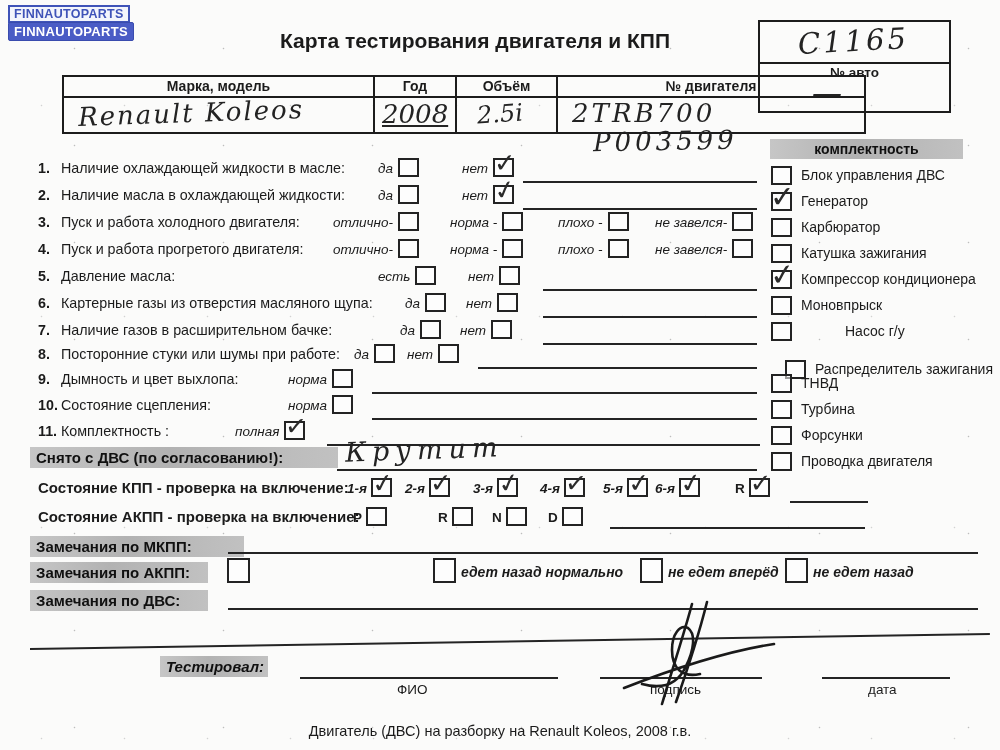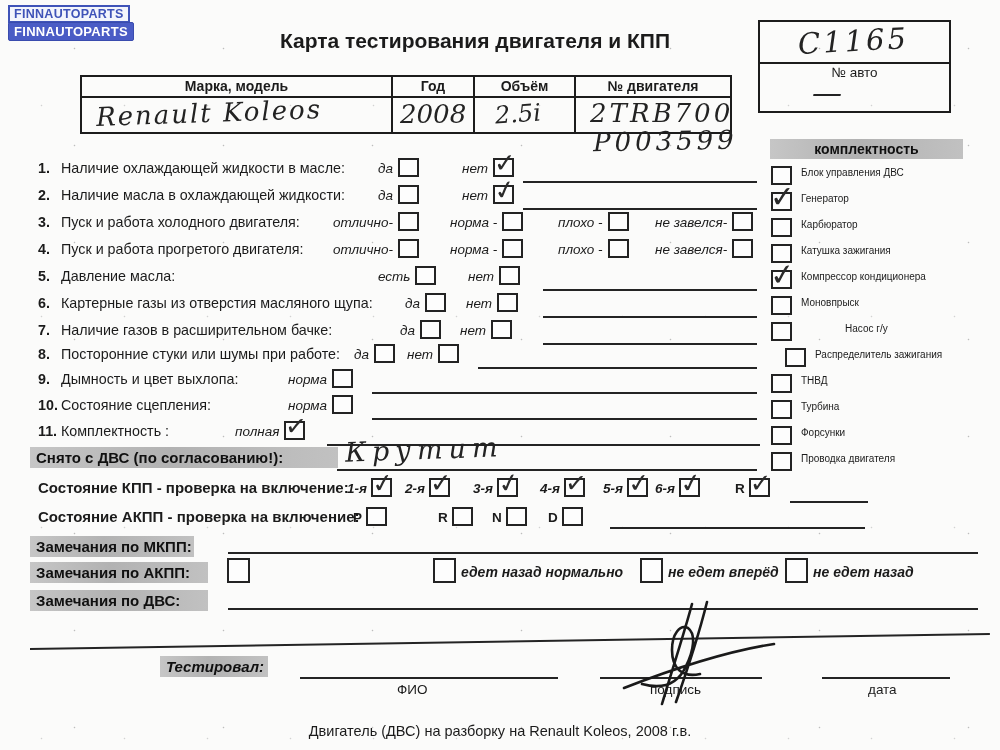--- a/index.html
+++ b/index.html
@@ -25,44 +25,44 @@
     color:#2b2b2b; font-family:"DejaVu Sans", sans-serif; pointer-events:none;
   }
   
   #logo-top { left:8px; top:5px; border:2px solid #3f53b8; background:#f3f5fc; color:#3f53b8;
     font-weight:bold; font-size:12.5px; line-height:14px; padding:0 4px; letter-spacing:.3px; }
   #logo-bottom { left:8px; top:22px; background:#4a5cc5; border:1px solid #3a4cae; border-radius:2px;
     color:#fff; font-weight:bold; font-size:13px; line-height:17px; padding:0 5px; letter-spacing:.3px; }
   
   #title { left:150px; top:29px; width:650px; text-align:center; font-size:21px; font-weight:bold; }
   
-  #vtable { left:80px; top:75px; width:652px; border:2px solid #1c1c1c; }
+  #vtable { left:62px; top:75px; width:804px; border:2px solid #1c1c1c; }
   .vrow { display:flex; }
   #vt-head { height:21px; border-bottom:2px solid #1c1c1c; }
   #vt-head > div { font-weight:bold; font-size:14px; text-align:center; line-height:18px; border-right:2px solid #1c1c1c; }
   #vt-head > div:last-child, #vt-vals > div:last-child { border-right:none; }
   #vt-vals { height:34px; }
   #vt-vals > div { border-right:2px solid #1c1c1c; position:relative; }
   .c0{width:311px;} .c1{width:82px;} .c2{width:101px;} .c3{flex:1;}
   
   #abox { left:758px; top:20px; width:193px; border:2px solid #1c1c1c; }
   .abox-val { height:40px; position:relative; }
-  .abox-label { height:19px; border-top:2px solid #1c1c1c; text-align:center; font-weight:normal; font-size:13.5px; line-height:17px; }
+  .abox-label { height:19px; border-top:2px solid #1c1c1c; text-align:center; font-weight:bold; font-size:13.5px; line-height:17px; }
   .abox-odo { height:19px; border-top:2px solid #1c1c1c; background:#c3c3c3; text-align:center; font-weight:bold; font-size:13.5px; line-height:17px; }
   .abox-dash { height:30px; position:relative; }
   
   .crow { position:absolute; left:38px; font-size:14.3px; height:24px; white-space:nowrap; }
   .crow .num { display:inline-block; width:23px; font-weight:bold; }
   .opt { position:absolute; top:-2px; display:flex; align-items:flex-start; }
   .opt .olabel { font-style:italic; font-weight:normal; font-size:13.5px; margin-top:3px; white-space:nowrap; }
   .opt .box { margin-left:5px; }
   
   #comp-header { left:770px; top:139px; width:193px; text-align:center; font-size:14px; padding:2px 0; }
   .pitem { position:absolute; left:771px; display:flex; }
-  .pitem .plabel { margin-left:9px; font-size:10px; margin-top:1px; white-space:nowrap; }
+  .pitem .plabel { margin-left:9px; font-size:14px; margin-top:1px; white-space:nowrap; }
   
   .rowlabel { position:absolute; left:38px; font-size:15px; font-weight:bold; white-space:nowrap; }
   .gear { position:absolute; display:flex; align-items:flex-start; }
   .gear .glabel { font-size:13.5px; font-weight:bold; font-style:italic; margin-top:3px; }
   .gear .box { margin-left:4px; }
   
   .ropt { position:absolute; top:558px; display:flex; }
   .ropt .rbox { position:relative; width:23px; height:25px; border:2px solid #232323; flex:none; background:rgba(255,255,255,.55); }
   .ropt .rlabel { margin-left:5px; font-size:14px; font-weight:bold; font-style:italic; margin-top:6px; white-space:nowrap; }
   
@@ -85,21 +85,21 @@
         <div class="c0">Марка, модель</div>
         <div class="c1">Год</div>
         <div class="c2">Объём</div>
         <div class="c3">№ двигателя</div>
       </div>
     <div class="vrow" id="vt-vals">
         <div class="c0">
           <span class="hw abs" style="left: 14px; top: 0px; font-size: 26px; transform: rotate(-2deg); letter-spacing: 2px;">Renault Koleos</span>
         </div>
         <div class="c1">
-          <span class="hw abs" style="left: 7px; top: 1px; font-size: 26px;">2008</span>
+          <span class="hw abs" style="left: 7px; top: 1px; font-size: 26px; text-decoration: underline;">2008</span>
         </div>
         <div class="c2">
           <span class="hw abs" style="left: 20px; top: 2px; font-size: 24px; transform: rotate(-4deg);">2.5i</span>
         </div>
         <div class="c3">
           <span class="hw abs" style="left: 14px; top: 0px; font-size: 26px; letter-spacing: 3px;">2TRB700</span>
         </div>
       </div>
   </div>
   <div class="abs hw" style="left:593px; top:126px; font-size:26px; letter-spacing:4px; transform:rotate(-1deg);">P003599</div>
@@ -141,21 +141,21 @@
         <span class="plabel">Компрессор кондиционера</span>
       </div>
       <div class="pitem" style="top: 296px;">
         <span class="box"></span>
         <span class="plabel">Моновпрыск</span>
       </div>
       <div class="pitem" style="top: 322px; gap: 44px;">
         <span class="box"></span>
         <span class="plabel">Насос г/у</span>
       </div>
-      <div class="pitem" style="top: 348px; padding-left: 14px;">
+      <div class="pitem" style="top: 360px; padding-left: 14px;">
         <span class="box"></span>
         <span class="plabel">Распределитель зажигания</span>
       </div>
       <div class="pitem" style="top: 374px;">
         <span class="box"></span>
         <span class="plabel">ТНВД</span>
       </div>
       <div class="pitem" style="top: 400px;">
         <span class="box"></span>
         <span class="plabel">Турбина</span>
@@ -324,21 +324,21 @@
         <span class="glabel" style="font-style: normal;">N</span>
         <span class="box"></span>
       </div>
       <div class="gear" style="left: 548px; top: 507px;">
         <span class="glabel" style="font-style: normal;">D</span>
         <span class="box"></span>
       </div>
     </div>
   <div class="uline" style="left:610px; top:527px; width:255px;"></div>
 
-  <div class="bar" style="left:30px; top:536px; width:164px;">Замечания по МКПП:</div>
+  <div class="bar" style="left:30px; top:536px; width:214px;">Замечания по МКПП:</div>
   <div class="uline" style="left:228px; top:552px; width:750px;"></div>
 
   <div class="bar" style="left:30px; top:562px; width:178px;">Замечания по АКПП:</div>
   <div id="akpp-options">
       <div class="ropt" style="left: 227px;">
         <span class="rbox"></span>
       </div>
       <div class="ropt" style="left: 433px;">
         <span class="rbox"></span>
         <span class="rlabel">едет назад нормально</span>

